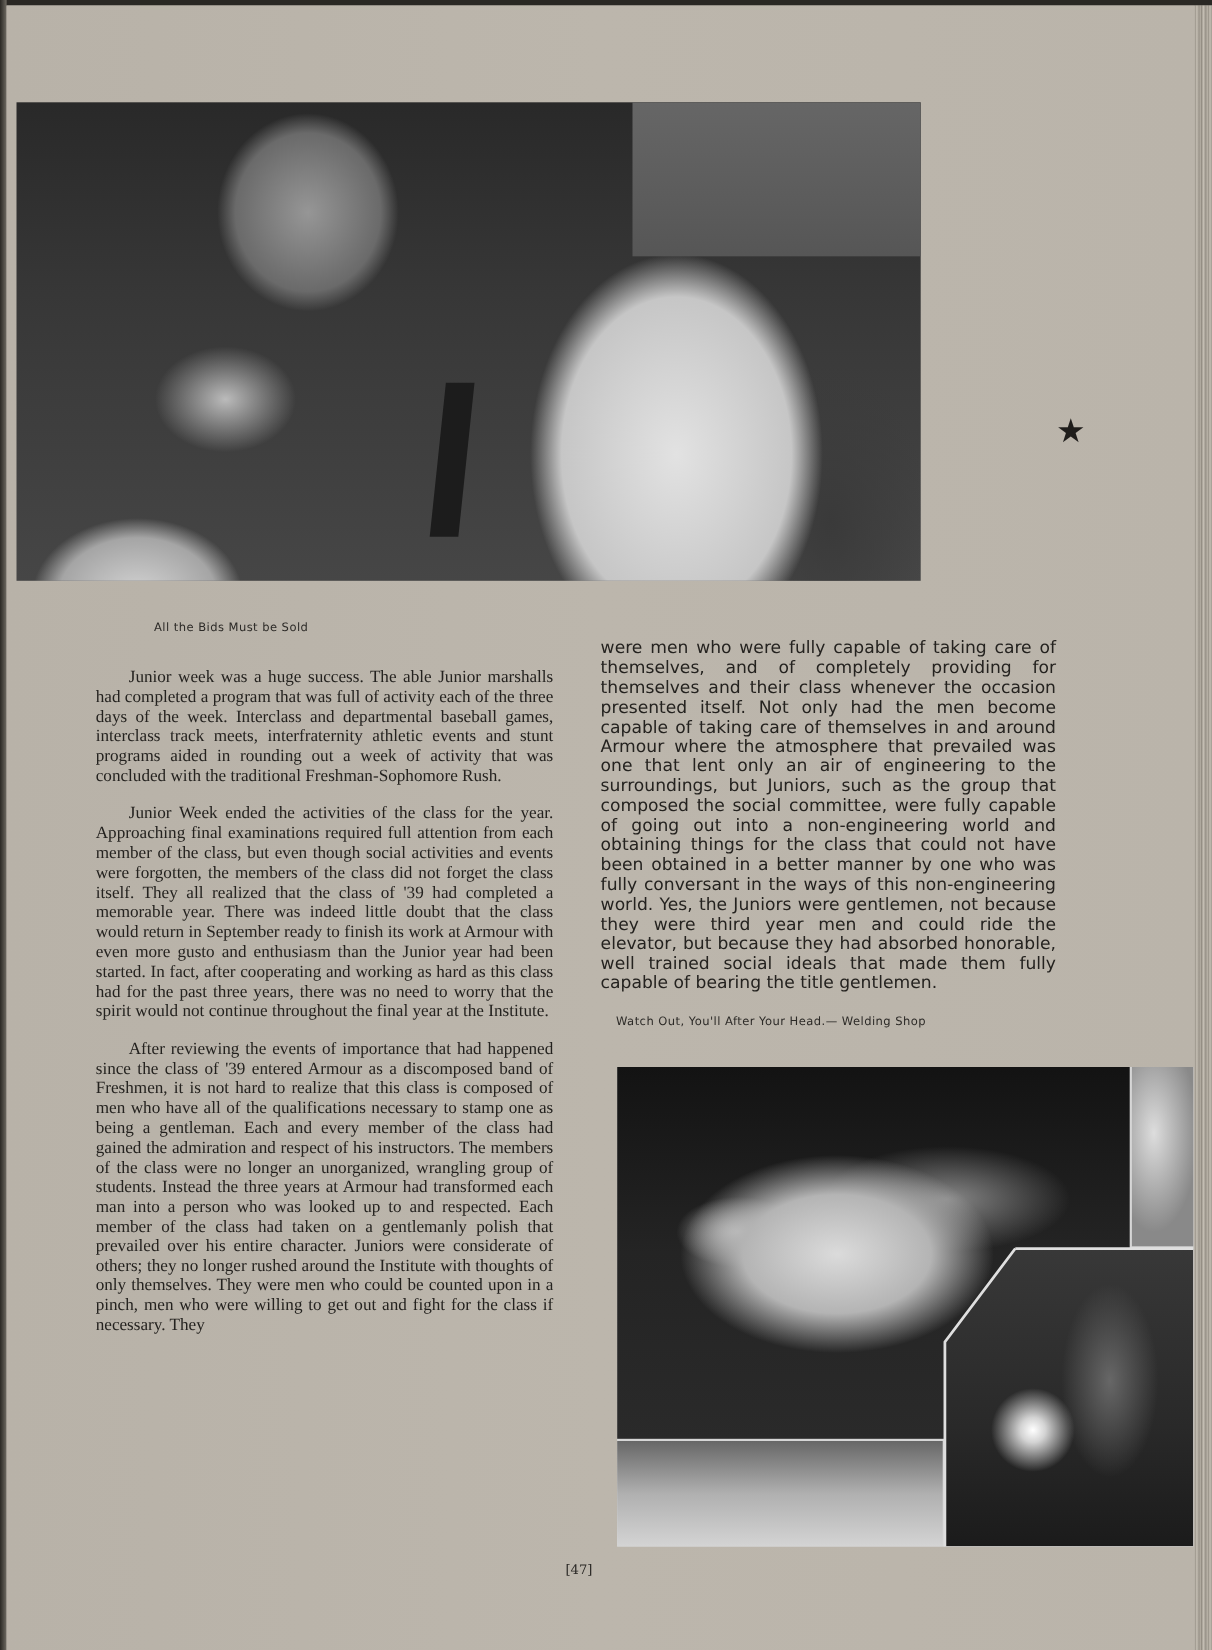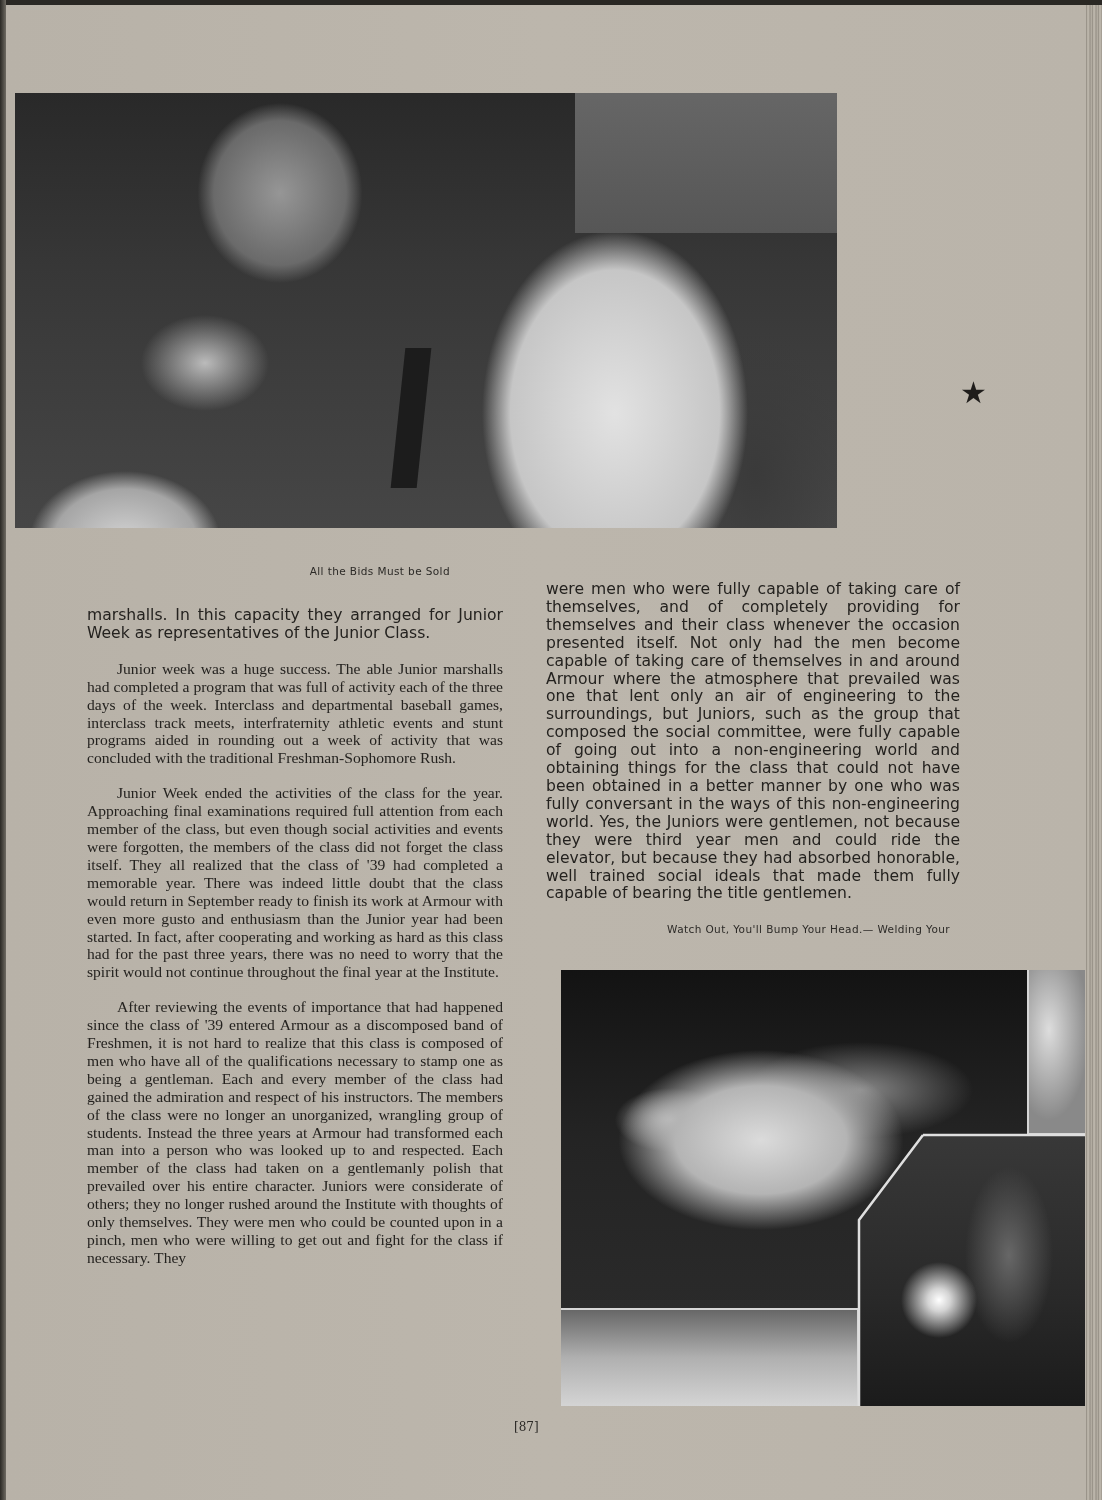--- a/index.html
+++ b/index.html
@@ -68,21 +68,21 @@
       radial-gradient(circle 38px at 80px 165px, #ffffff 0%, #d6d3cc 30%, rgba(0,0,0,0) 100%),
       radial-gradient(ellipse 55px 110px at 150px 120px, #6a6760 0%, rgba(0,0,0,0) 80%),
       linear-gradient(180deg, #3a3834 0%, #2a2926 60%, #1c1b19 100%);
   }
   .collage-weld-line {
     position: absolute; left: 296px; top: 163px; width: 228px; height: 275px;
     pointer-events: none;
   }
   .caption {
     position: absolute; font-size: 10.5px; letter-spacing: 0.4px;
-    color: #2c2a27; text-align: right; white-space: nowrap;
+    color: #2c2a27; text-align: left; white-space: nowrap;
   }
   .caption-top { left: 140px; top: 565px; width: 310px; }
   .caption-welding { left: 560px; top: 923px; width: 390px; }
   .column {
     position: absolute; font-size: 15.6px; line-height: 17.9px; color: #24221f;
     text-align: justify; hyphens: none;
   }
   .column p { margin: 0 0 17px 0; }
   .col-left { left: 87px; top: 607px; width: 416px; }
   .col-right { left: 546px; top: 565px; width: 414px; margin-top: 16px; }
@@ -107,36 +107,35 @@
 <div class="photo photo-top">
   <div class="bench"></div>
   <div class="tie"></div>
 </div>
 
 <div class="caption caption-top">All the Bids Must be Sold</div>
 
 <div class="star">★</div>
 
 <div class="column col-left">
-  <p>marshalls.  In this capacity they arranged for Junior Week as representatives of the Junior Class.</p>
   <p class="indent">Junior week was a huge success.  The able Junior marshalls had completed a program that was full of activity each of the three days of the week. Interclass and departmental baseball games, interclass track meets, interfraternity athletic events and stunt programs aided in rounding out a week of activity that was concluded with the traditional Freshman-Sophomore Rush.</p>
   <p class="indent">Junior Week ended the activities of the class for the year.  Approaching final examinations required full attention from each member of the class, but even though social activities and events were forgotten, the members of the class did not forget the class itself.  They all realized that the class of '39 had completed a memorable year.  There was indeed little doubt that the class would return in September ready to finish its work at Armour with even more gusto and enthusiasm than the Junior year had been started.  In fact, after cooperating and working as hard as this class had for the past three years, there was no need to worry that the spirit would not continue throughout the final year at the Institute.</p>
   <p class="indent">After reviewing the events of importance that had happened since the class of '39 entered Armour as a discomposed band of Freshmen, it is not hard to realize that this class is composed of men who have all of the qualifications necessary to stamp one as being a gentleman.  Each and every member of the class had gained the admiration and respect of his instructors.  The members of the class were no longer an unorganized, wrangling group of students. Instead the three years at Armour had transformed each man into a person who was looked up to and respected.  Each member of the class had taken on a gentlemanly polish that prevailed over his entire character.  Juniors were considerate of others; they no longer rushed around the Institute with thoughts of only themselves.  They were men who could be counted upon in a pinch, men who were willing to get out and fight for the class if necessary.  They</p>
 </div>
 
 <div class="column col-right">
   <p>were men who were fully capable of taking care of themselves, and of completely providing for themselves and their class whenever the occasion presented itself.  Not only had the men become capable of taking care of themselves in and around Armour where the atmosphere that prevailed was one that lent only an air of engineering to the surroundings, but Juniors, such as the group that composed the social committee, were fully capable of going out into a non-engineering world and obtaining things for the class that could not have been obtained in a better manner by one who was fully conversant in the ways of this non-engineering world.  Yes, the Juniors were gentlemen, not because they were third year men and could ride the elevator, but because they had absorbed honorable, well trained social ideals that made them fully capable of bearing the title gentlemen.</p>
 </div>
 
-<div class="caption caption-welding">Watch Out, You'll Bump Your Head.— Welding Your</div>
+<div class="caption caption-welding">Watch Out, You'll After Your Head.— Welding Shop</div>
 
 <div class="photo photo-collage">
   <div class="collage-swim"></div>
   <div class="collage-grey-top"></div>
   <div class="collage-grey-bottom"></div>
   <div class="collage-weld"></div>
   <svg class="collage-weld-line" viewBox="0 0 228 275">
     <polyline points="66,2 228,2" stroke="#e2dfd8" stroke-width="2.5" fill="none"></polyline>
     <polyline points="66,2 2,87 2,275" stroke="#e2dfd8" stroke-width="2.5" fill="none"></polyline>
   </svg>
 </div>
 
-<div class="page-number">[87]</div>
+<div class="page-number">[47]</div>
 
 </body></html>

